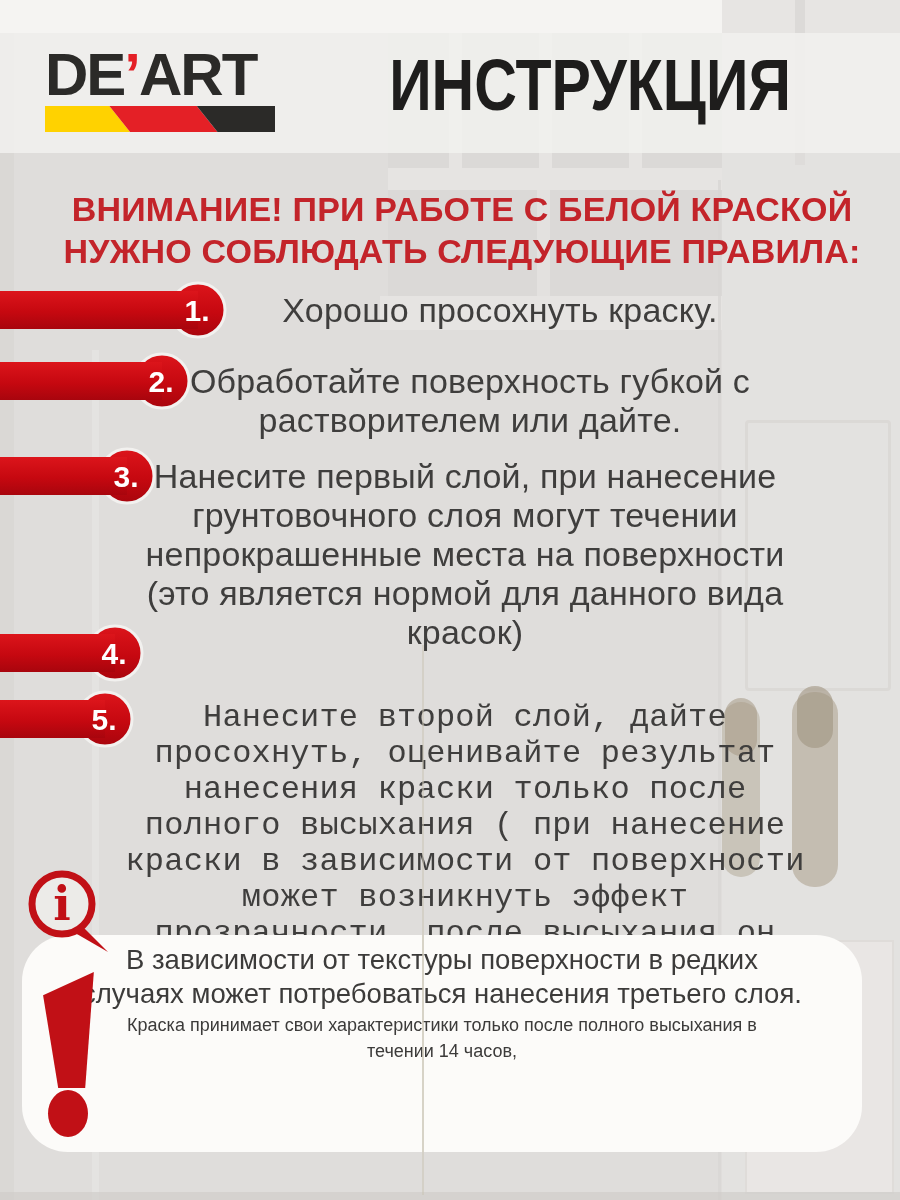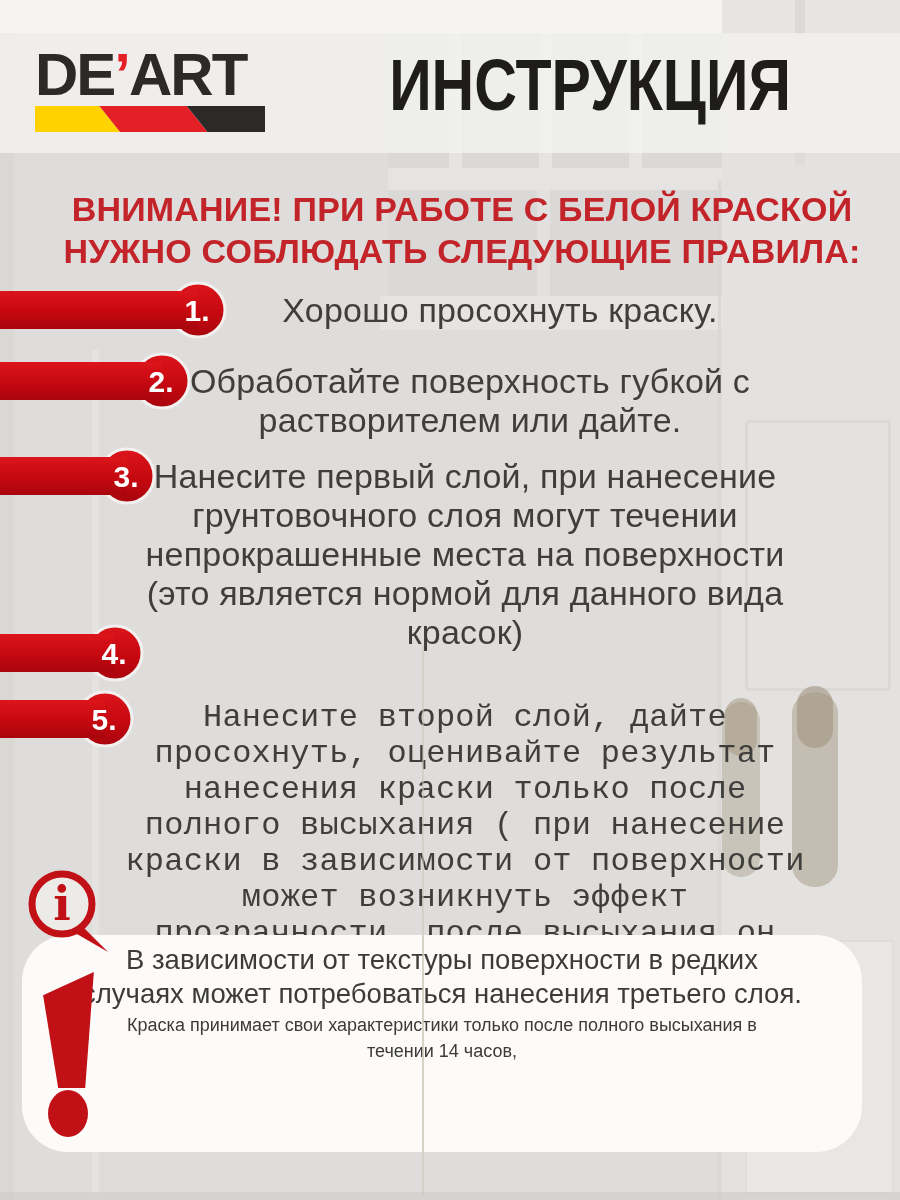--- a/index.html
+++ b/index.html
@@ -29,21 +29,21 @@
 
   
   .handle{position:absolute;z-index:3;border-radius:22px;}
   .h1-plate{left:722px;top:702px;width:38px;height:175px;background:rgba(176,165,146,.5);}
   .h1-knob{left:725px;top:698px;width:32px;height:58px;background:rgba(165,153,133,.55);border-radius:16px;}
   .h2-plate{left:792px;top:692px;width:46px;height:195px;background:rgba(171,159,139,.55);}
   .h2-knob{left:797px;top:686px;width:36px;height:62px;background:rgba(160,148,128,.6);border-radius:18px;}
   .fold-line{position:absolute;left:422px;top:645px;width:2px;height:550px;background:rgba(203,196,182,.55);z-index:6;pointer-events:none;}
 
   
-  .logo{position:absolute;left:35px;top:46px;z-index:5;}
+  .logo{position:absolute;left:45px;top:46px;z-index:5;}
   .logo-text{font-size:60px;font-weight:bold;letter-spacing:-2px;color:#2b2a28;line-height:58px;}
   .logo-text .apos{color:#e42026;}
   .logo-bar{position:relative;margin-top:2px;width:230px;height:26px;}
   .logo-bar div{position:absolute;inset:0;}
   .seg-yellow{background:#ffd200;clip-path:polygon(0 0,28% 0,37% 100%,0 100%);}
   .seg-red{background:#e42026;clip-path:polygon(28% 0,66% 0,75% 100%,37% 100%);}
   .seg-dark{background:#2b2a28;clip-path:polygon(66% 0,100% 0,100% 100%,75% 100%);}
 
   .doc-title{position:absolute;left:320px;top:44px;width:540px;z-index:5;
     font-size:72px;line-height:82px;font-weight:bold;color:#1e1d1c;text-align:center;

